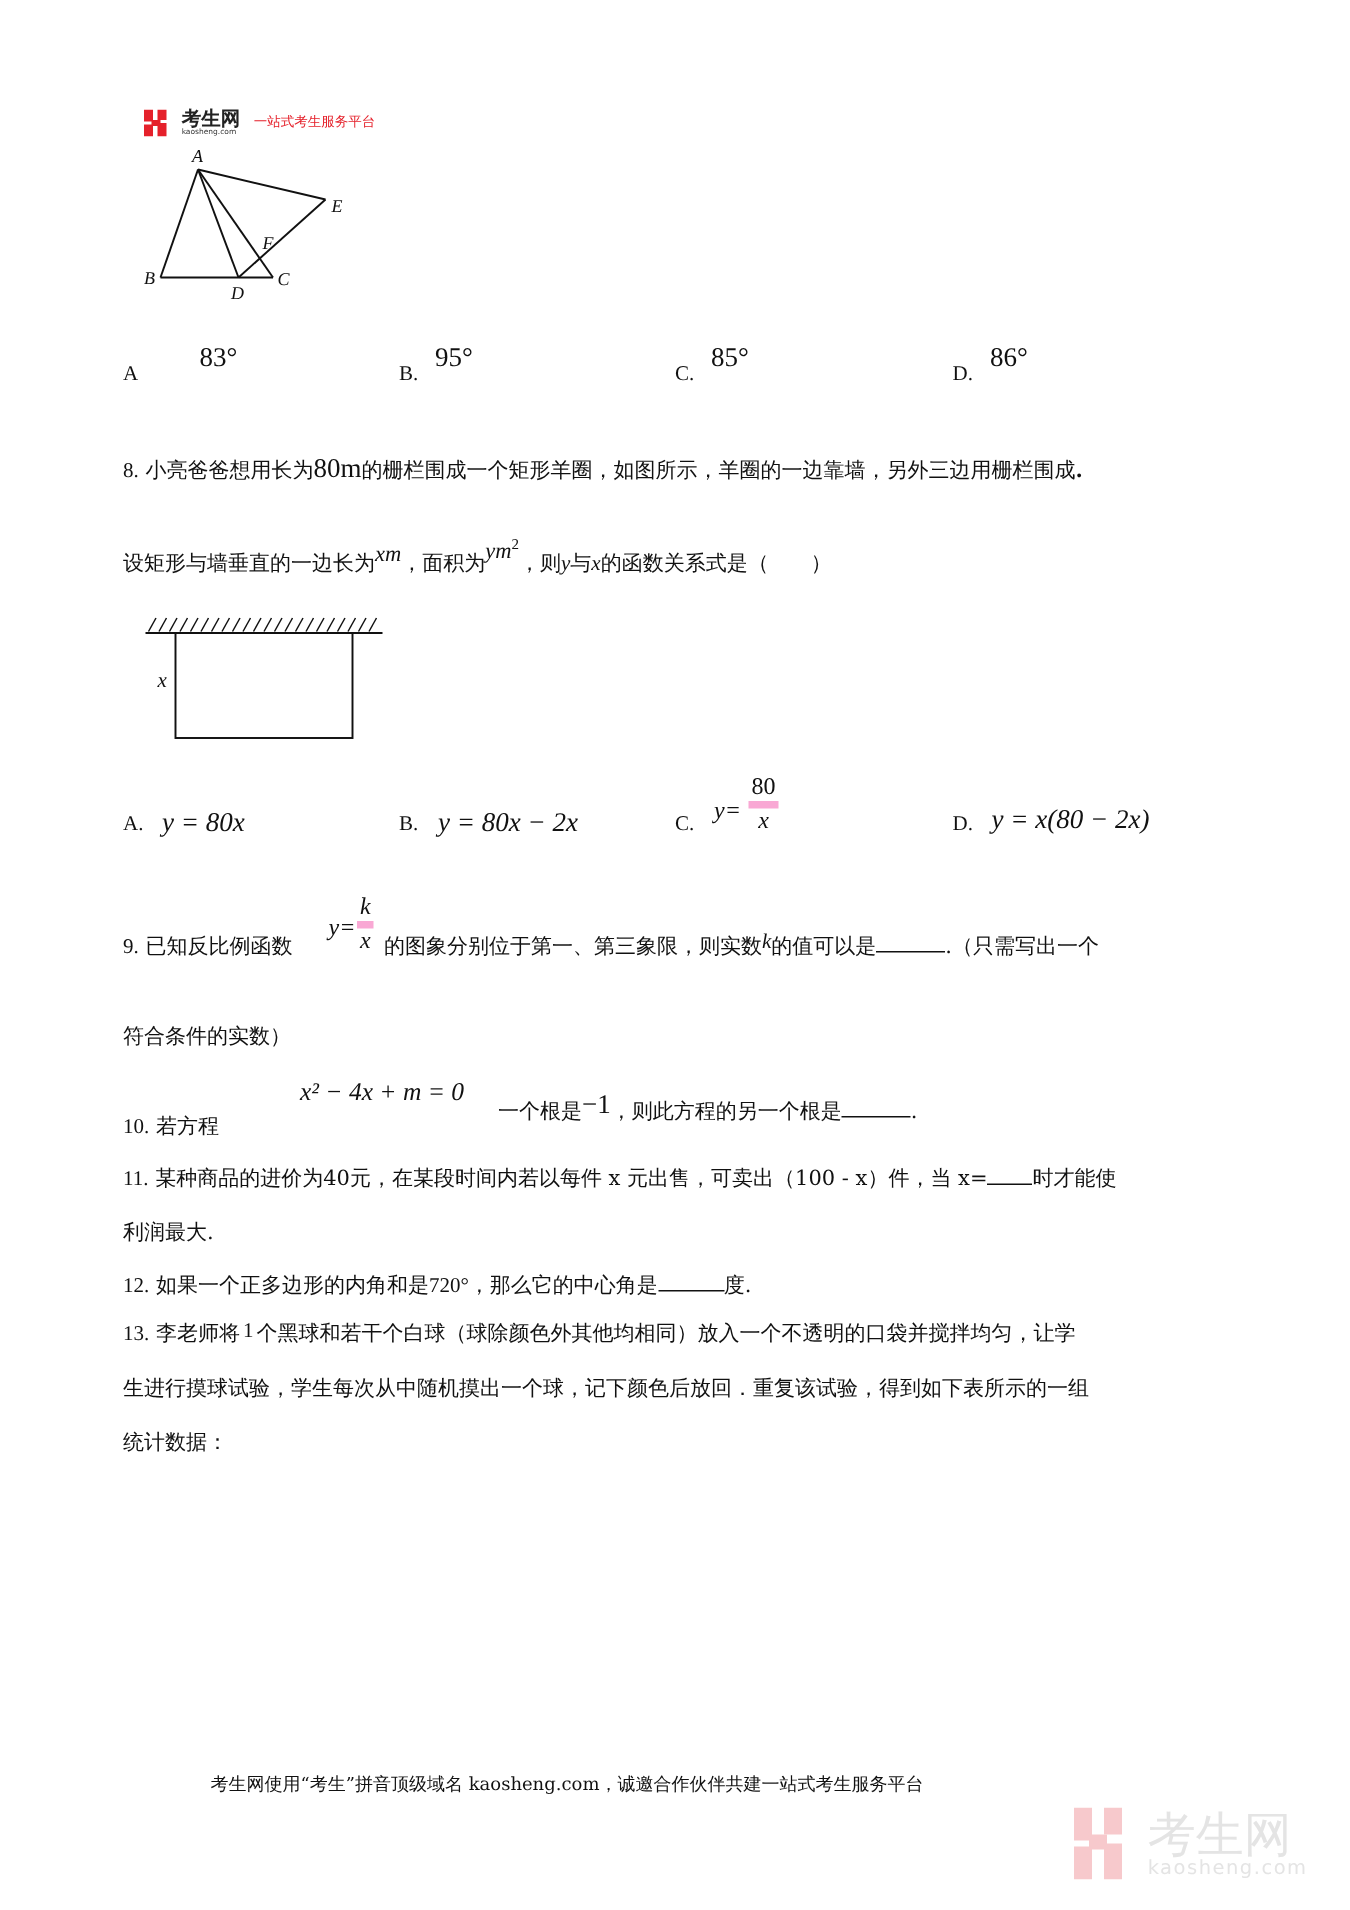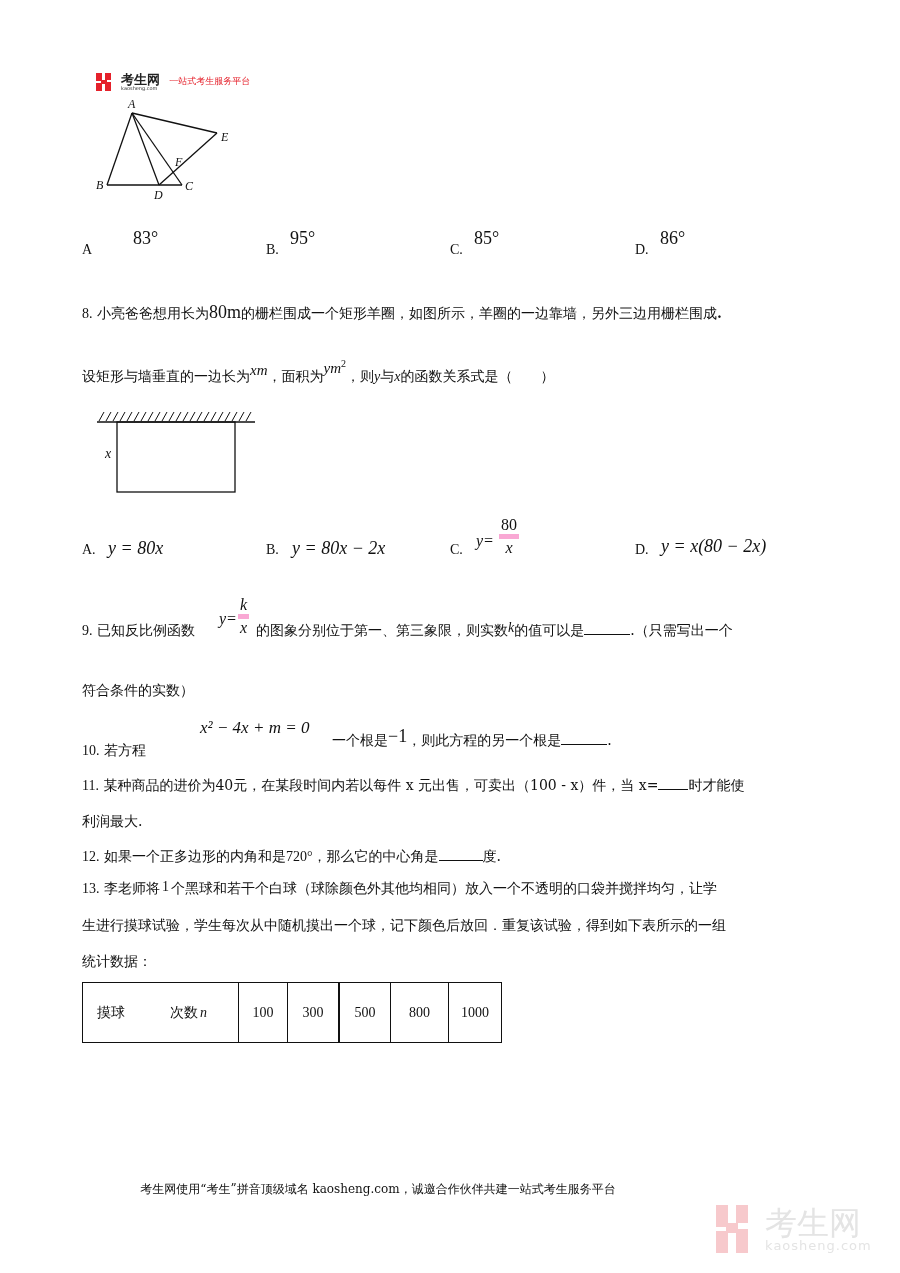--- a/index.html
+++ b/index.html
@@ -163,32 +163,20 @@
 
 <div class="abs txt" style="left:82px; top:880px;">
   <span class="serif">13.</span>
   <span>李老师将</span><span class="serif" style="position:relative; top:-2px; margin:0 2px;">1</span><span>个黑球和若干个白球（球除颜色外其他均相同）放入一个不透明的口袋并搅拌均匀，让学</span>
 </div>
 <div class="abs txt" style="left:82px; top:917px;">生进行摸球试验，学生每次从中随机摸出一个球，记下颜色后放回．重复该试验，得到如下表所示的一组</div>
 <div class="abs txt" style="left:82px; top:953px;">统计数据：</div>
 
 <table class="stats">
   <tbody>
-      <tr class="r1">
-    <td style="width:140px; text-align:left; padding-left:14px;">
-      <span style="font-family:'DejaVu Sans',sans-serif;">摸球</span>
-      <span style="display:inline-block; width:38px;"></span>
-      <span style="font-family:'DejaVu Sans',sans-serif;">次数</span><span class="math" style="margin-left:2px;">n</span>
-    </td>
-    <td style="width:46px;">100</td>
-    <td style="width:48px;">300</td>
-    <td style="width:48px; border-left-width:2px;">500</td>
-    <td style="width:55px;">800</td>
-    <td style="width:50px;">1000</td>
-  </tr>
 </tbody>
   </table>
 
 <div class="abs" style="left:0; width:756px; top:1181px; text-align:center; font-size:12px;">考生网使用“考生”拼音顶级域名 kaosheng.com，诚邀合作伙伴共建一站式考生服务平台</div>
 
 <div class="wm">
   <svg width="38" height="48" viewBox="0 0 38 48" style="vertical-align:middle">
     <rect x="0" y="0" width="12" height="22" fill="#f7c9cc"></rect>
     <rect x="0" y="26" width="12" height="22" fill="#f7c9cc"></rect>
     <rect x="20" y="0" width="12" height="18" fill="#f7c9cc"></rect>

